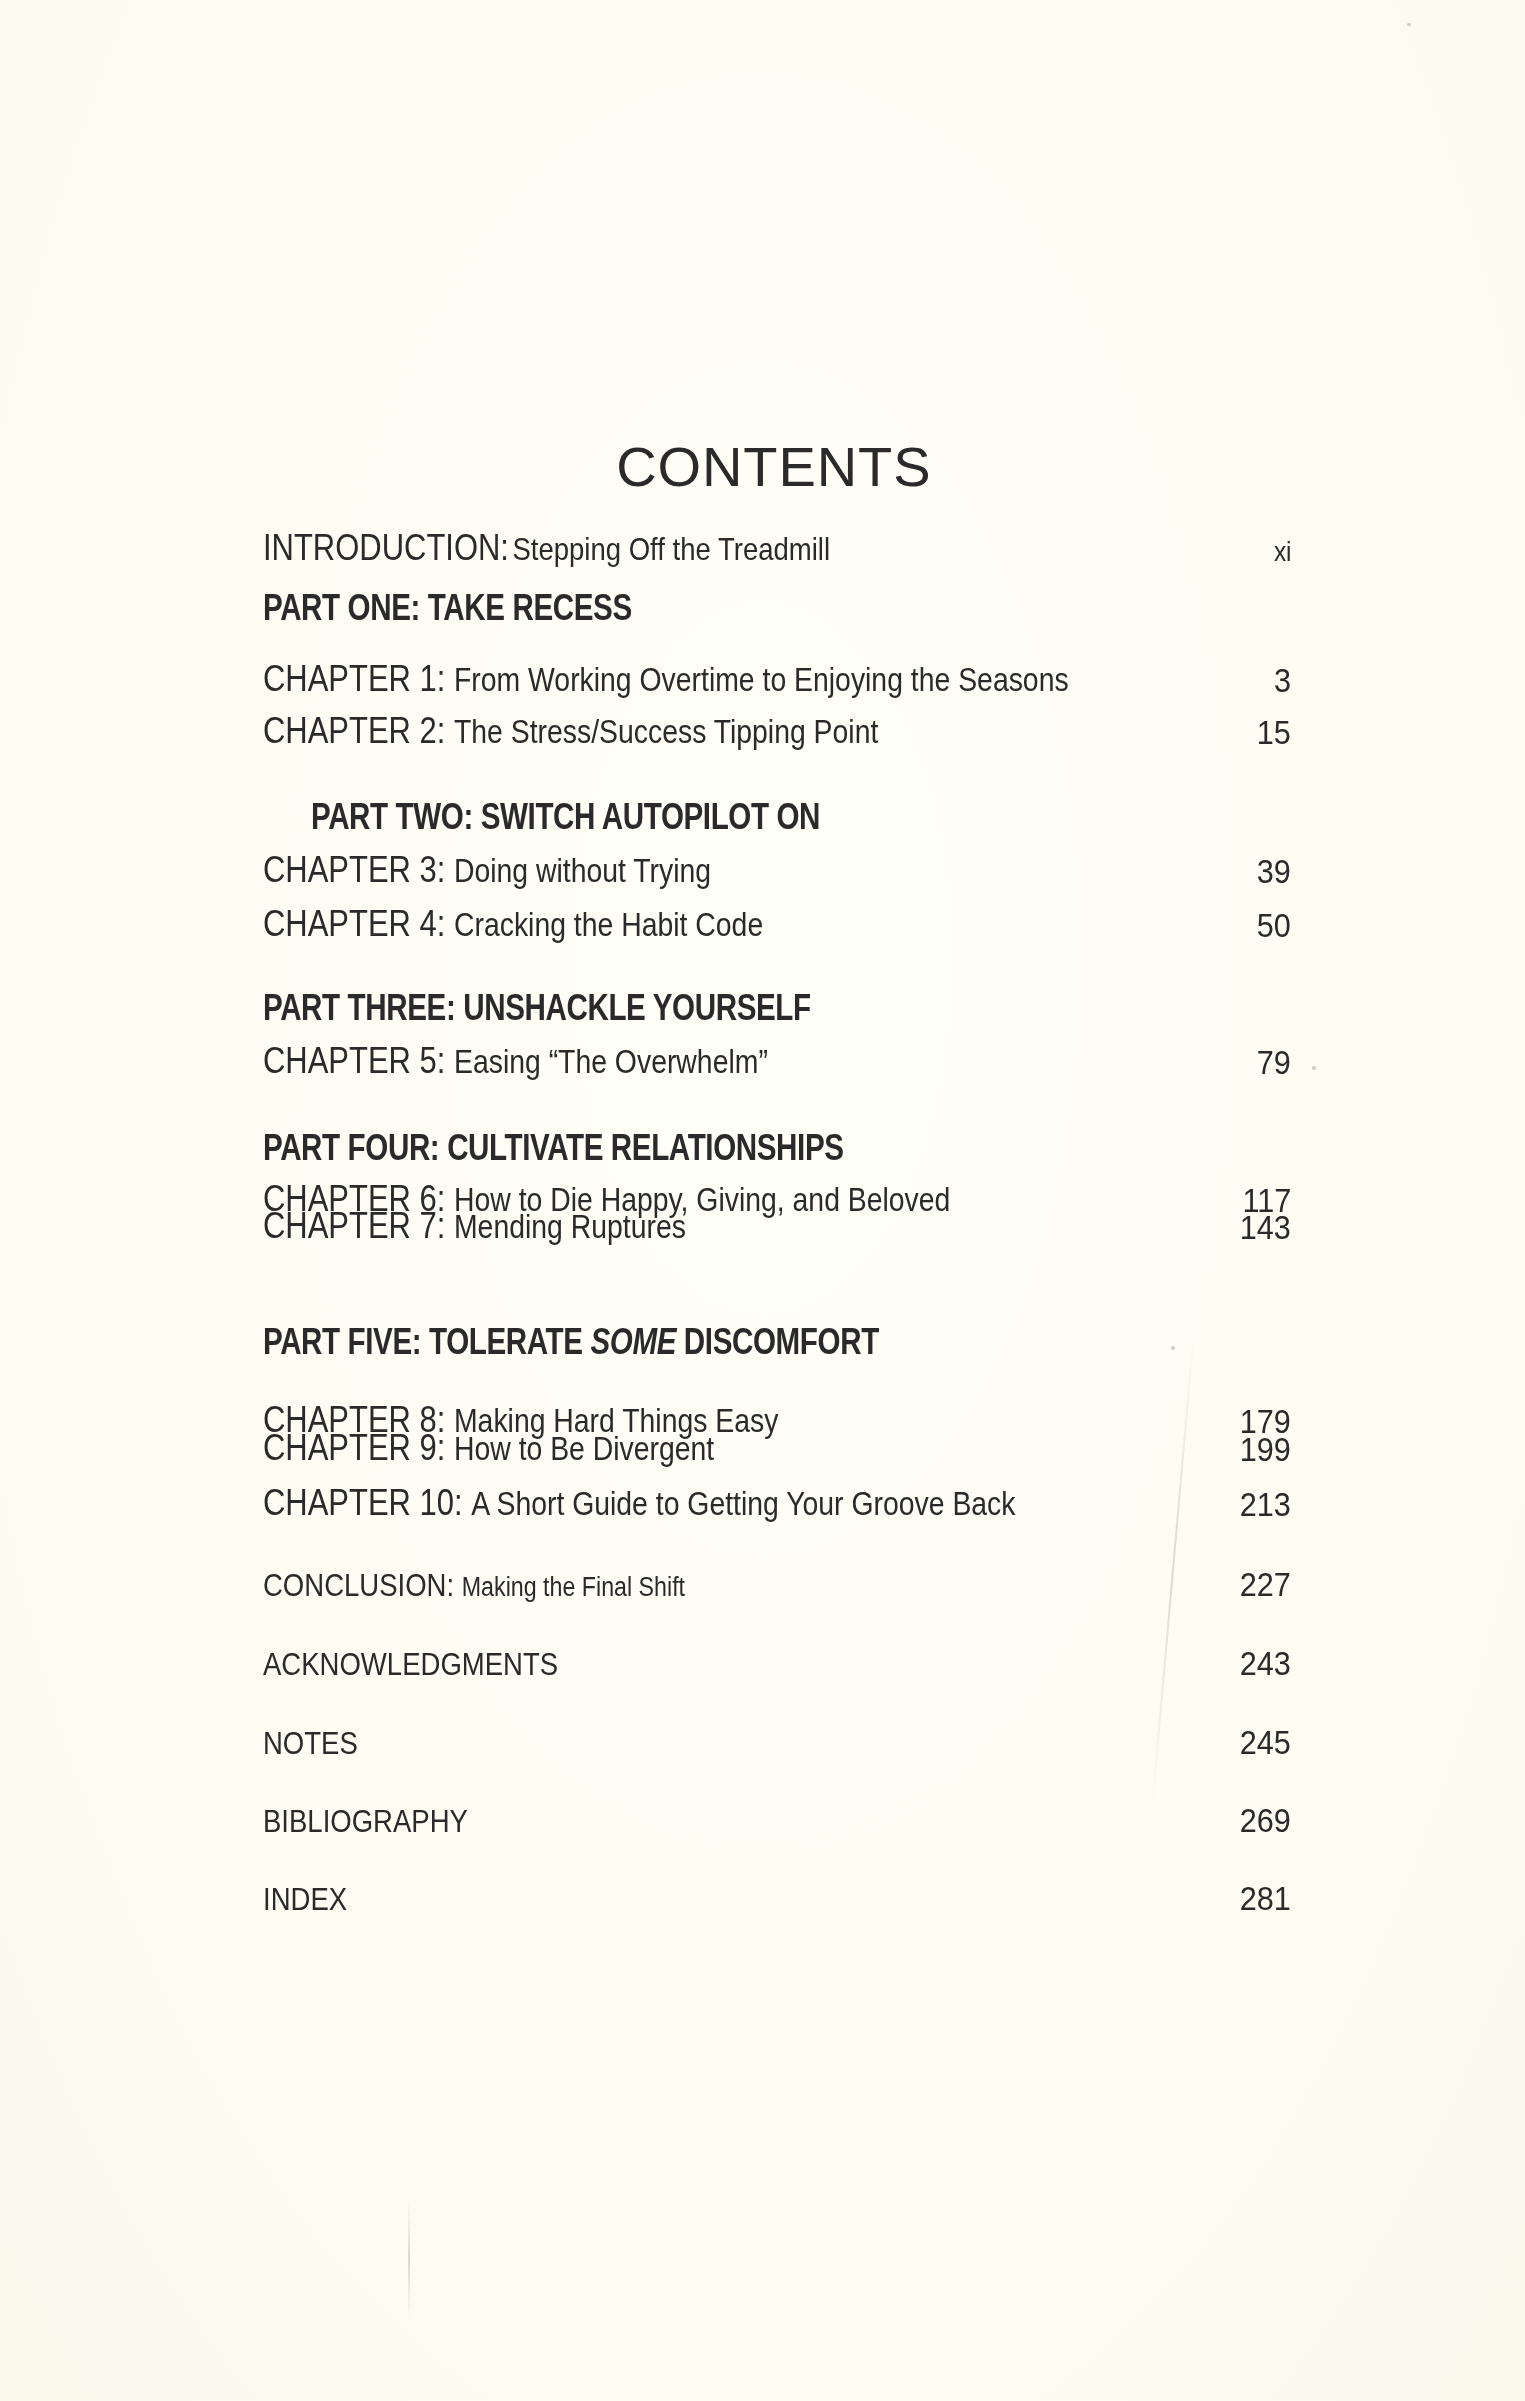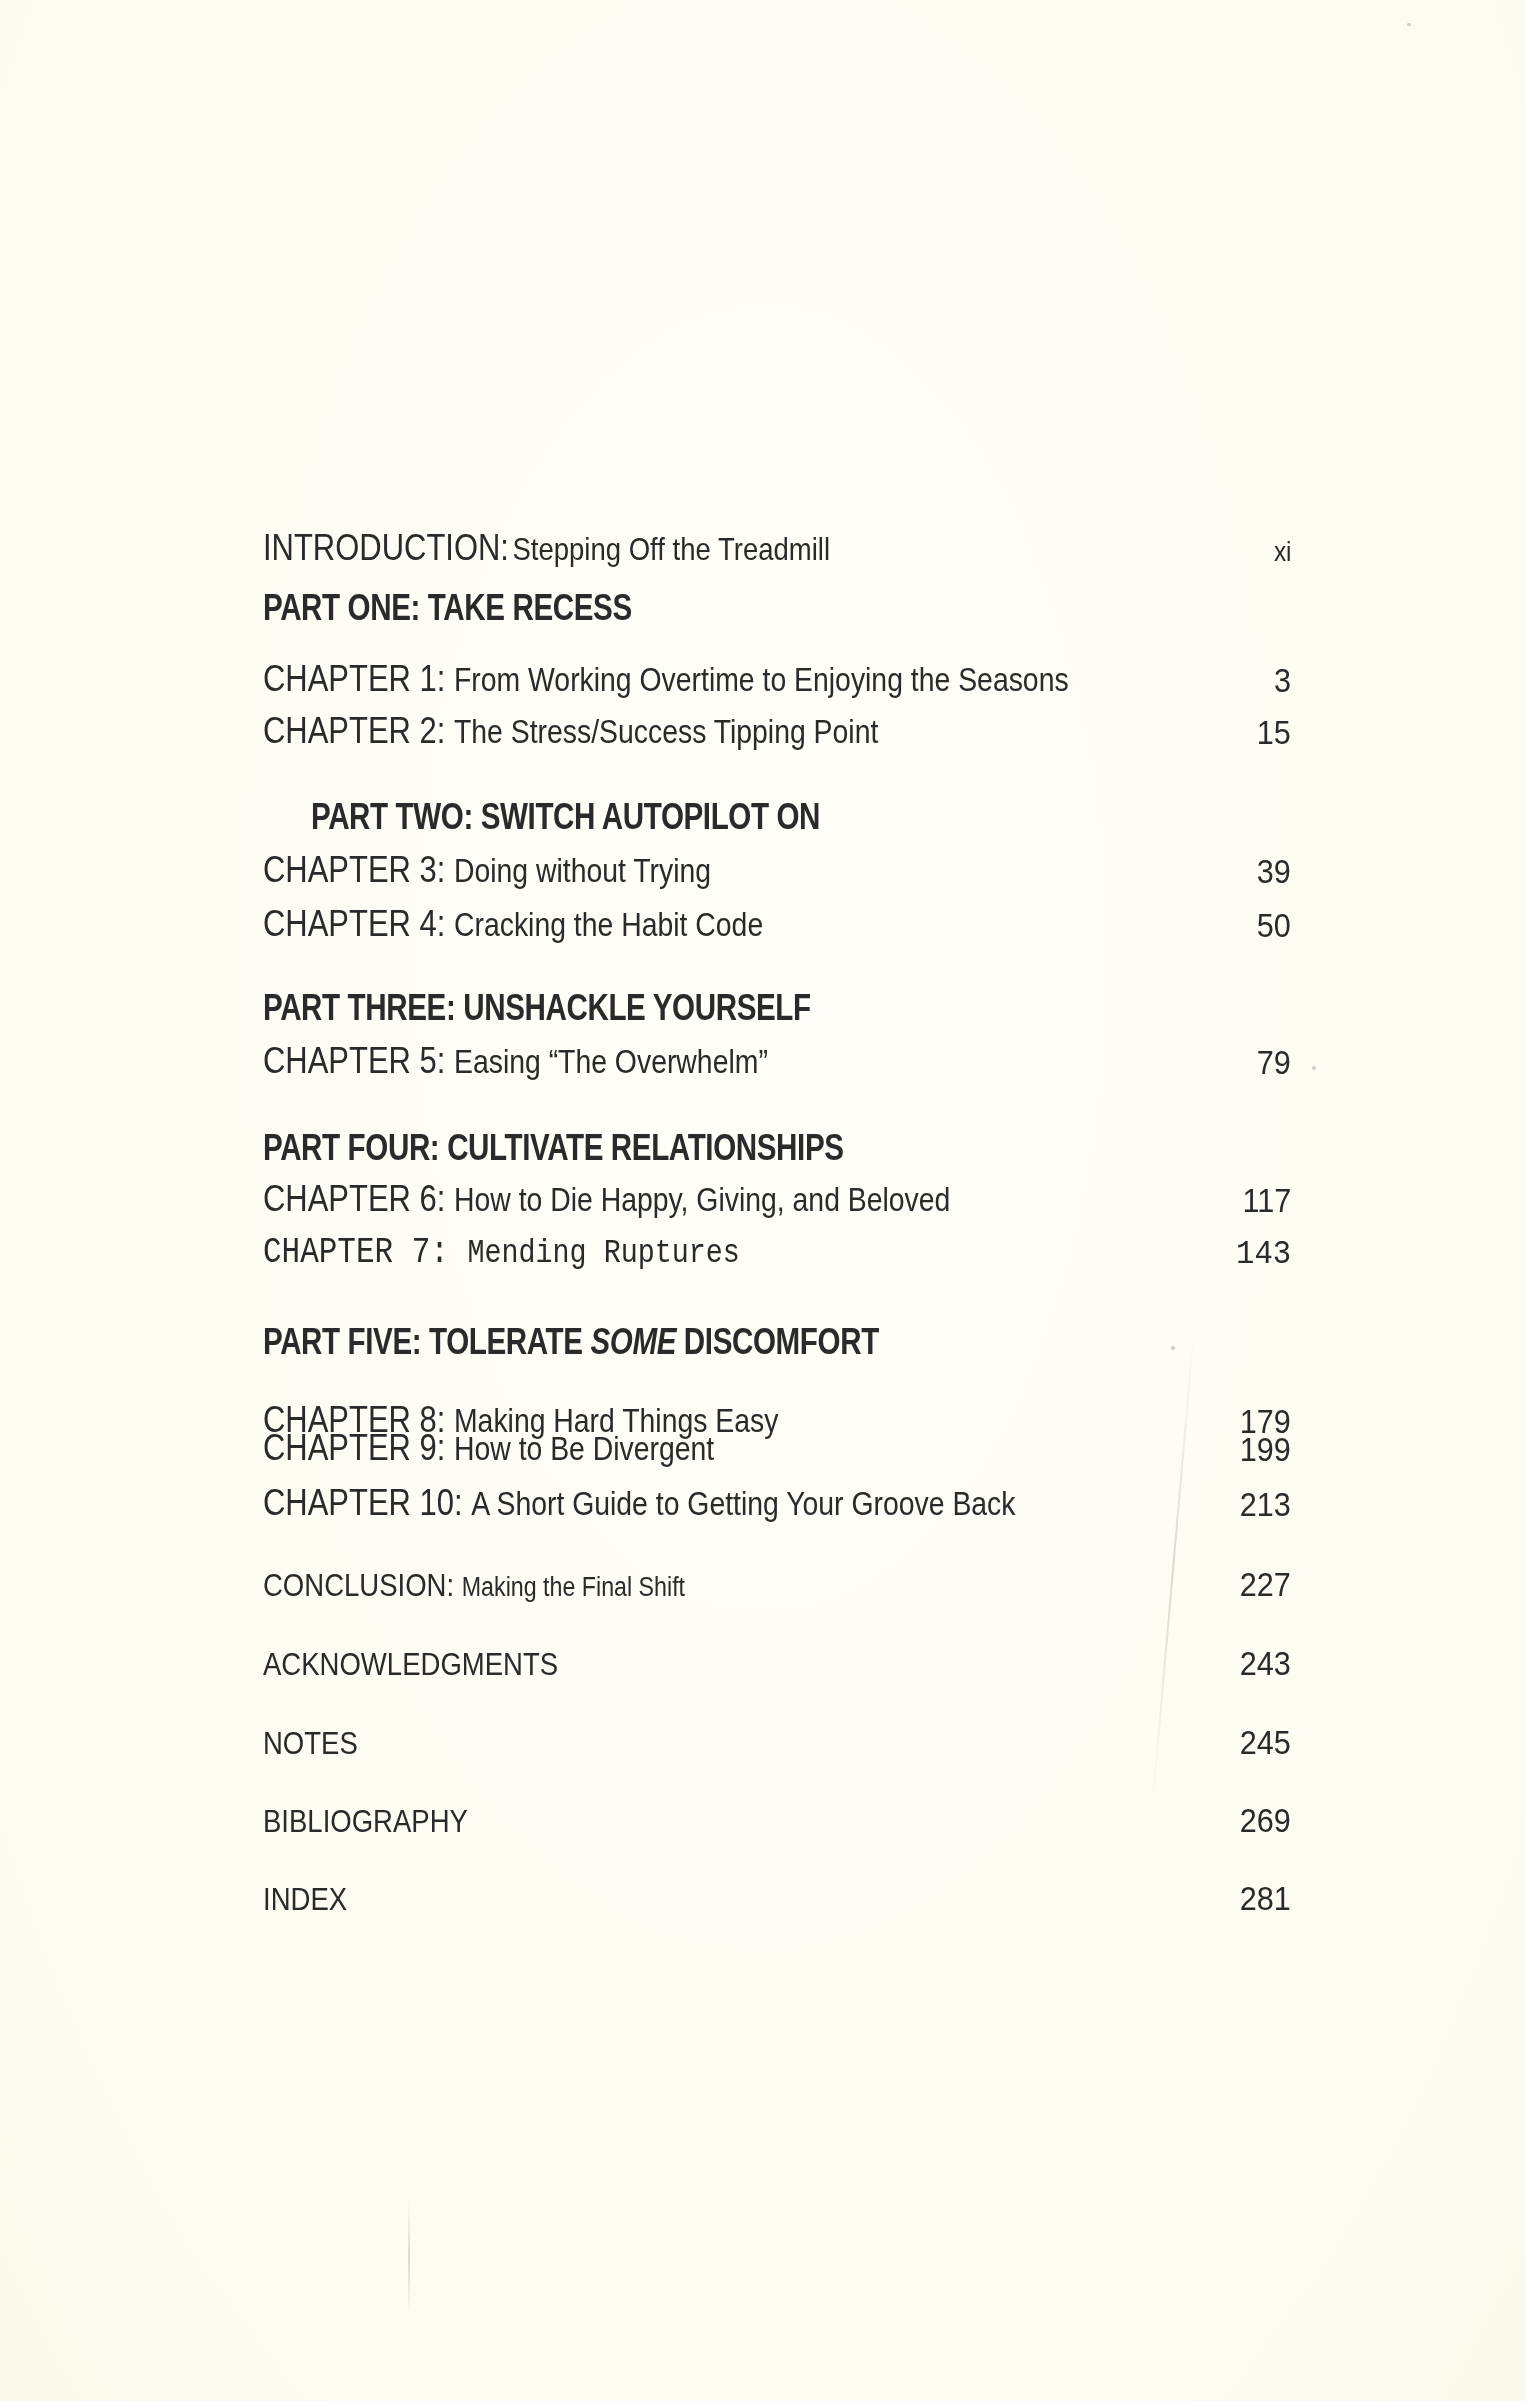--- a/index.html
+++ b/index.html
@@ -99,20 +99,21 @@
 <body>
 
 <div class="page">
 
   <div class="crease" style="left:1172px; top:1335px; height:469px; transform: rotate(5deg);"></div>
   <div class="crease" style="left:408px; top:2200px; height:117px;"></div>
   <div class="speck" style="left:1407px; top:22.5px;"></div>
   <div class="speck" style="left:1312px; top:1066px;"></div>
   <div class="speck" style="left:1171px; top:1346px;"></div>
 
+  <h1 class="title">CONTENTS</h1>
 
   <div>
 
     <div class="row intro" style="top:512px;">
       <span class="label">
         <span class="prefix">INTRODUCTION:</span>
         <span class="ctitle">Stepping Off the Treadmill</span>
       </span>
       <span class="page-num">xi</span>
     </div>
@@ -167,21 +168,21 @@
     <div class="row part" style="top:1112px;">
       <span class="label">PART FOUR: CULTIVATE RELATIONSHIPS</span>
     </div>
     <div class="row chapter" style="top:1163px;">
       <span class="label">
         <span class="prefix">CHAPTER 6:</span>
         <span class="ctitle">How to Die Happy, Giving, and Beloved</span>
       </span>
       <span class="page-num">117</span>
     </div>
-    <div class="row chapter" style="top:1217px;font-family:Liberation Mono, monospace;">
+    <div class="row chapter" style="top:1190px;">
       <span class="label">
         <span class="prefix">CHAPTER 7:</span>
         <span class="ctitle">Mending Ruptures</span>
       </span>
       <span class="page-num">143</span>
     </div>
 
     <div class="row part" style="top:1306px;">
       <span class="label">
         <span>PART FIVE: TOLERATE </span><span class="italic">SOME</span><span> DISCOMFORT</span>

